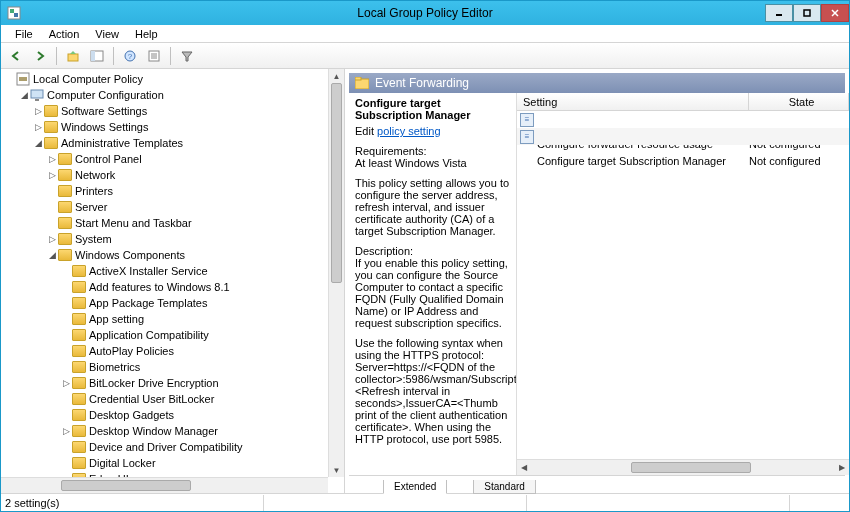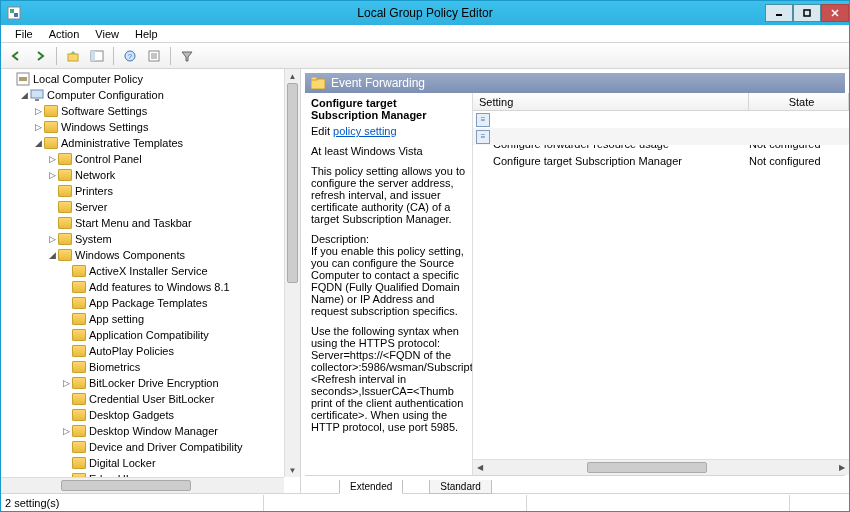--- a/index.html
+++ b/index.html
@@ -12,21 +12,21 @@
   .winbtns { margin-left:auto; display:flex; }
   .winbtn { width:28px; height:18px; margin-top:0; display:flex; align-items:center; justify-content:center;
             border:1px solid #4a90a4; background:#d9e8ef; font-family:Marlett,sans-serif; font-size:10px;}
   .winbtn.close { background:#c75050; color:#fff; border-color:#b04242;}
   .menubar { height:18px; background:#fff; border-bottom:1px solid #d5d5d5; display:flex; align-items:center; padding-left:6px;}
   .menubar span { padding:0 8px; font-size:11px;}
   .toolbar { height:26px; background:linear-gradient(#fff,#f0f0f0); border-bottom:1px solid #d5d5d5; display:flex; align-items:center; padding-left:4px; gap:2px;}
   .tbtn { width:22px; height:22px; display:flex; align-items:center; justify-content:center; border:1px solid transparent; border-radius:2px;}
   .tsep{ width:1px; height:18px; background:#c0c0c0; margin:0 3px;}
   .content { flex:1; display:flex; position:relative; min-height:0;}
-  .tree-pane { width:300px; border-right:1px solid #d5d5d5; position:relative; display:flex; flex-direction:column;}
+  .tree-pane { width:344px; border-right:1px solid #d5d5d5; position:relative; display:flex; flex-direction:column;}
   .tree-scroll{ flex:1; overflow:hidden; position:relative; }
   .tree { padding:2px 0 0 4px; white-space:nowrap; }
   .node { display:flex; align-items:center; height:16px; }
   .arrow { width:11px; text-align:center; color:#555; font-size:9px; }
   .folder { width:14px; height:12px; background:linear-gradient(#fcd770,#e9b93a); border:1px solid #c9a22a; border-radius:1px; margin-right:3px; flex-shrink:0;}
   .gpoicon{ width:14px; height:14px; display:flex; align-items:center; justify-content:center; margin-right:3px;}
   .label { font-size:11px;}
   .node.selected .label { background:#cde8ff; border:1px dotted #7da2ce; padding:0 1px;}
   .d0{padding-left:0px;} .d1{padding-left:14px;} .d2{padding-left:28px;} .d3{padding-left:42px;} .d4{padding-left:56px;}
   .vscroll{ position:absolute; top:0; right:0; width:16px; bottom:16px; background:#f0f0f0; border-left:1px solid #ddd;}
@@ -314,20 +314,21 @@
             </svg>
           </span>
         <span>Event Forwarding</span>
       </div>
       <div class="split">
         <div class="desc-pane">
           <div class="dtitle">Configure target Subscription Manager</div>
           <div style="margin-bottom:8px;">
             <span>Edit </span><a href="#">policy setting </a>
           </div>
+          <div>Requirements:</div>
           <div style="margin-bottom:8px;">At least Windows Vista</div>
           <div style="margin-bottom:8px;">This policy setting allows you to configure the server address, refresh interval, and issuer certificate authority (CA) of a target Subscription Manager.</div>
           <div>Description:</div>
           <div style="margin-bottom:8px;">If you enable this policy setting, you can configure the Source Computer to contact a specific FQDN (Fully Qualified Domain Name) or IP Address and request subscription specifics.</div>
           <div>Use the following syntax when using the HTTPS protocol: Server=https://&lt;FQDN of the collector&gt;:5986/wsman/SubscriptionManager/WEC,Refresh=&lt;Refresh interval in seconds&gt;,IssuerCA=&lt;Thumb print of the client authentication certificate&gt;. When using the HTTP protocol, use port 5985.</div>
         </div>
         <div class="list-pane">
           <div class="colhead">
             <div style="flex:1;">Setting</div>
             <div style="width:100px; justify-content:center;">State</div>

